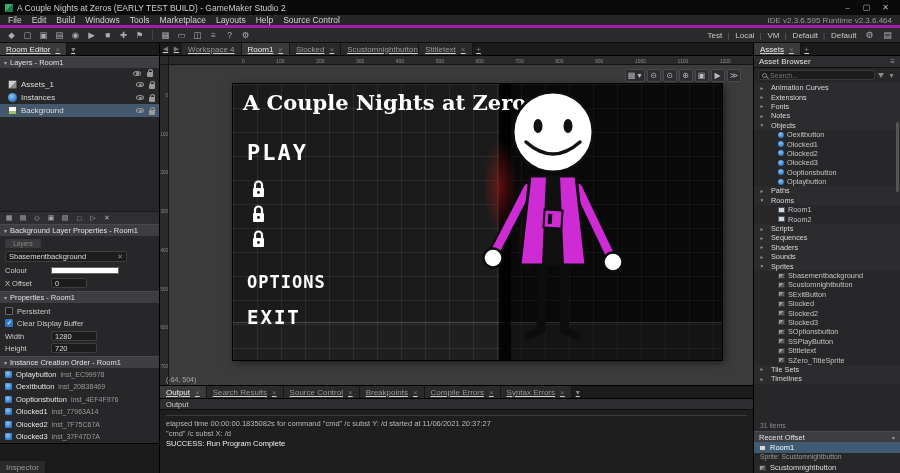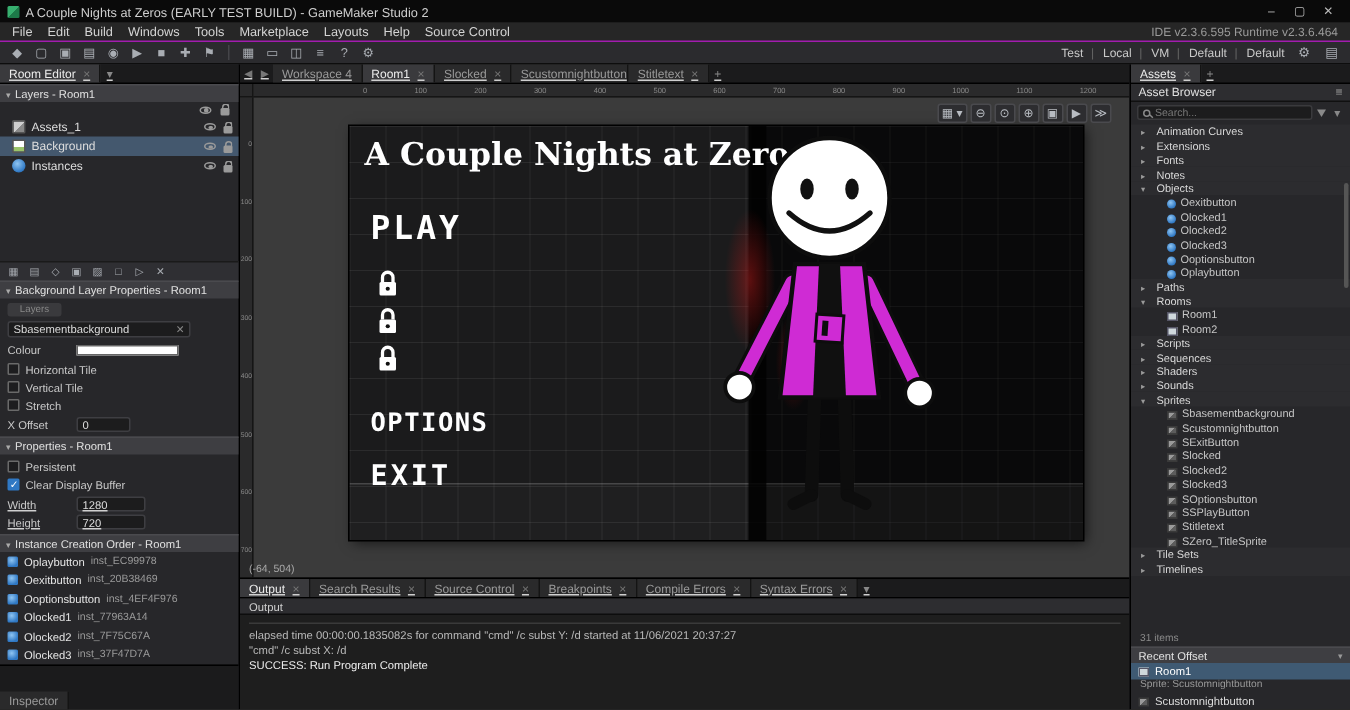--- a/index.html
+++ b/index.html
@@ -7,21 +7,21 @@
   .app{position:relative;width:900px;height:473px;background:#1e1e1e;overflow:hidden;color:#d0d0d0;font-size:9px;cursor:default;}
 
   
   .titlebar{position:absolute;top:0;left:0;right:0;height:15px;background:#0a0a0a;display:flex;align-items:center;gap:4px;padding:0 5px;}
   .app-logo{width:8px;height:8px;border-radius:1px;background:linear-gradient(135deg,#37b06f 50%,#1d7a49 50%);flex:none;}
   .titlebar .title{font-size:8.5px;color:#cfcfcf;white-space:nowrap;}
   .win-controls{margin-left:auto;display:flex;}
   .win-btn{width:19px;height:15px;display:flex;align-items:center;justify-content:center;color:#bdbdbd;font-size:8px;}
 
   
-  .menubar{position:absolute;top:15px;left:0;right:0;height:13px;background:#262626;border-bottom:1px solid #a21caf;display:flex;align-items:center;padding:0 3px;}
+  .menubar{position:absolute;top:15px;left:0;right:0;height:13px;background:#262626;border-bottom:3px solid #a21caf;display:flex;align-items:center;padding:0 3px;}
   .menu-items{display:flex;}
   .menu-item{padding:0 5px;font-size:8.5px;color:#d4d4d4;}
   .version{margin-left:auto;font-size:8px;color:#9a9a9a;padding-right:5px;white-space:nowrap;}
 
   
   .toolbar{position:absolute;top:28px;left:0;right:0;height:15px;background:#2b2b2e;border-bottom:1px solid #0d0d0d;display:flex;align-items:center;padding:0 4px;}
   .tool-group{display:flex;gap:1px;}
   .tool-btn{width:15px;height:13px;display:flex;align-items:center;justify-content:center;color:#a9adb3;font-size:8.5px;border-radius:2px;}
   .tool-sep{width:1px;height:10px;background:#454549;margin:0 5px;}
   .targets{margin-left:auto;display:flex;align-items:center;gap:2px;font-size:8px;color:#c9c9c9;}
@@ -127,21 +127,21 @@
   .ab-header{height:12px;background:#2d2d30;border-bottom:1px solid #101010;display:flex;align-items:center;padding:0 5px;font-size:8px;color:#e0e0e0;flex:none;}
   .ab-header .right{margin-left:auto;color:#999;font-size:8px;}
   .search-row{height:14px;display:flex;align-items:center;gap:3px;padding:2px 4px;flex:none;}
   .searchbox{flex:1;height:10px;background:#1c1c1d;border:1px solid #3a3a3d;border-radius:2px;display:flex;align-items:center;gap:3px;padding:0 3px;}
   .searchbox input{background:transparent;border:none;outline:none;color:#bbb;font-size:7px;width:100%;padding:0;}
   .searchbox input::placeholder{color:#777;}
   .mag{width:5px;height:5px;border:1px solid #8a8a8a;border-radius:50%;position:relative;flex:none;}
   .mag::after{content:"";position:absolute;width:3px;height:1px;background:#8a8a8a;transform:rotate(45deg);right:-2.5px;bottom:-1px;}
   .funnel{width:0;height:0;border-left:3.5px solid transparent;border-right:3.5px solid transparent;border-top:5px solid #8a8a8a;}
   .tree{flex:1;overflow:hidden;position:relative;padding-top:1px;}
-  .tree-row{display:flex;align-items:flex-end;height:9.4px;gap:3px;padding-left:calc(5px + var(--ind,0)*10px);font-size:7.3px;color:#c5c5c5;white-space:nowrap;}
+  .tree-row{display:flex;align-items:center;height:9.4px;gap:3px;padding-left:calc(5px + var(--ind,0)*10px);font-size:7.3px;color:#c5c5c5;white-space:nowrap;}
   .tree-row[data-kind="group"]{background:#2c2c2f;color:#d8d8d8;}
   .tree-arrow{width:6px;color:#9a9a9a;font-size:5.5px;flex:none;text-align:center;}
   .tree-row[data-arrow="open"] .tree-arrow::before{content:"▾";}
   .tree-row[data-arrow="closed"] .tree-arrow::before{content:"▸";}
   .tree-icon{flex:none;}
   .tree-row[data-kind="object"] .tree-icon{width:6px;height:6px;border-radius:50%;background:radial-gradient(circle at 40% 35%,#8fc5f2,#2f78c4 70%);}
   .tree-row[data-kind="room"] .tree-icon{width:7px;height:6px;background:#cfd8dc;box-shadow:inset 0 0 0 1px #556;}
   .tree-row[data-kind="sprite"] .tree-icon{width:7px;height:6px;background:linear-gradient(135deg,#9a9a9a 50%,#5c5c5c 50%);border:1px solid #3a3a3a;}
   .tree-scroll{position:absolute;right:1px;top:40px;width:3px;height:70px;background:#555;border-radius:2px;}
   .items-count{height:10px;font-size:6.8px;color:#8a8a8a;padding:1px 6px;flex:none;}
@@ -241,32 +241,32 @@
 
           <div class="layer-row" data-kind="assets">
             <span class="layer-icon"></span>
             <span>Assets_1</span>
             <span class="row-icons">
               <span class="eye"></span>
               <span class="lockicon"></span>
             </span>
           </div>
 
-          <div class="layer-row selected" data-kind="background">
+          <div class="layer-row" data-kind="instances">
             <span class="layer-icon"></span>
-            <span>Background</span>
+            <span>Instances</span>
             <span class="row-icons">
               <span class="eye"></span>
               <span class="lockicon"></span>
             </span>
           </div>
 
-          <div class="layer-row" data-kind="instances">
+          <div class="layer-row selected" data-kind="background">
             <span class="layer-icon"></span>
-            <span>Instances</span>
+            <span>Background</span>
             <span class="row-icons">
               <span class="eye"></span>
               <span class="lockicon"></span>
             </span>
           </div>
         </div>
       <div class="layers-fill"></div>
       <div class="layer-toolbar">
 
       <span class="tool-btn">▦</span>
@@ -286,37 +286,20 @@
       <div class="panel-body">
         <span class="pill">Layers</span>
         <div class="inputbox" style="width:122px;">
           <span>Sbasementbackground</span>
           <span class="x">✕</span>
         </div>
         <div class="prop-row">
           <span class="flabel">Colour</span>
           <span class="swatch"></span>
         </div>
-        <div style="display:flex;flex-direction:column;gap:2px;">
-
-            <div class="prop-row row">
-              <span class="cb"></span>
-              <span>Horizontal Tile</span>
-            </div>
-
-            <div class="prop-row row">
-              <span class="cb"></span>
-              <span>Vertical Tile</span>
-            </div>
-
-            <div class="prop-row row">
-              <span class="cb"></span>
-              <span>Stretch</span>
-            </div>
-          </div>
         <div class="prop-row">
           <span class="flabel">X Offset</span>
           <span class="field-input" style="min-width:36px;">0</span>
         </div>
       </div>
 
       <div class="sec-header">
         <span class="arrow">▾</span>
         <span>Properties - Room1</span>
       </div>
@@ -326,21 +309,21 @@
             <div class="prop-row row">
               <span class="cb"></span>
               <span>Persistent</span>
             </div>
 
             <div class="prop-row row checked">
               <span class="cb"></span>
               <span>Clear Display Buffer</span>
             </div>
           </div>
-        <div style="display:flex;flex-direction:column;gap:2px;text-decoration:underline;">
+        <div style="display:flex;flex-direction:column;gap:2px;">
 
             <div class="prop-row">
               <span class="flabel">Width</span>
               <span class="field-input">1280</span>
             </div>
 
             <div class="prop-row">
               <span class="flabel">Height</span>
               <span class="field-input">720</span>
             </div>

